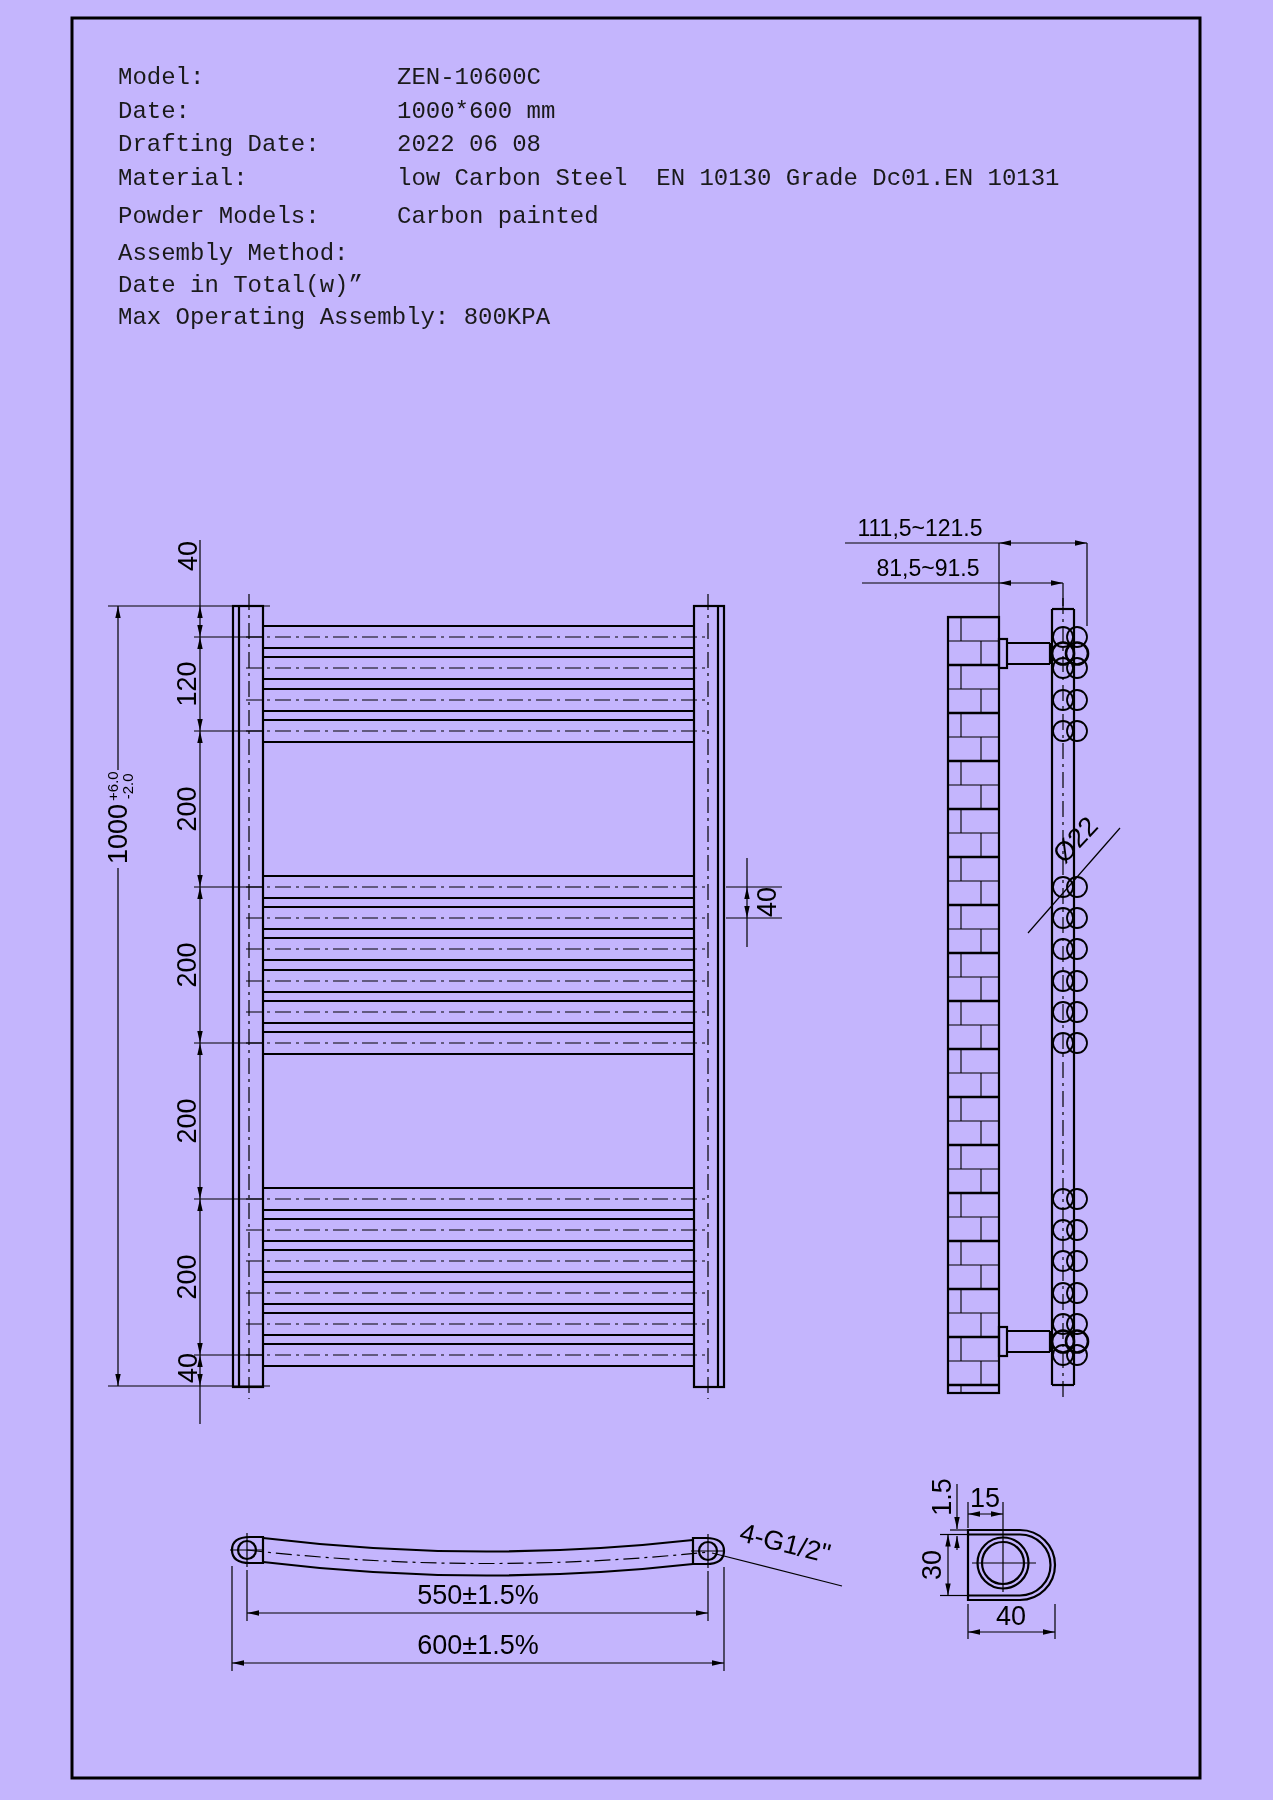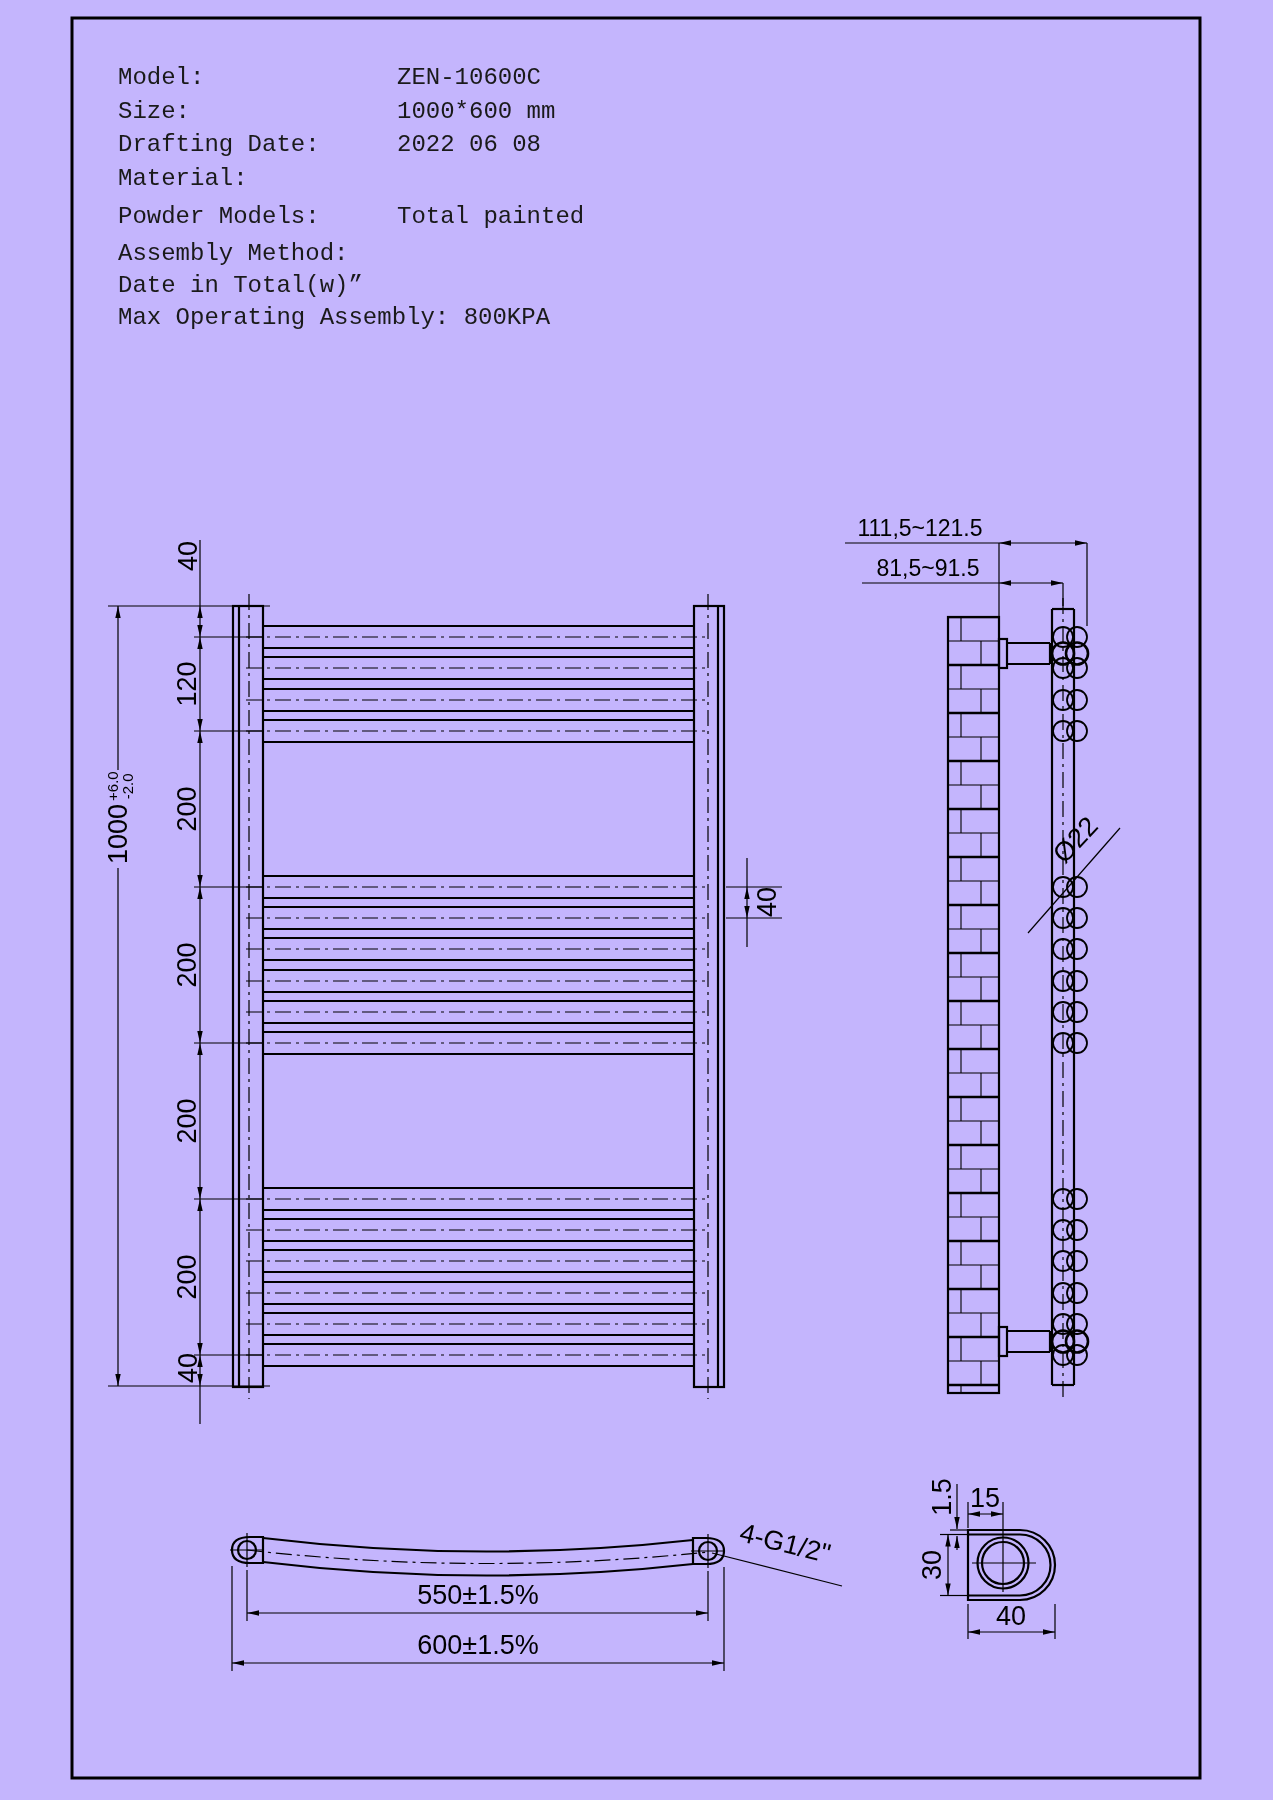--- a/index.html
+++ b/index.html
@@ -31,33 +31,34 @@
 <body>
 
 <div id="page">
 
   <div>
     <div class="tb-row" style="top:64px">
       <span class="tb-label">Model:</span>
       <span class="tb-value">ZEN-10600C</span>
     </div>
     <div class="tb-row" style="top:98px">
-      <span class="tb-label">Size:</span>
+      <span class="tb-label">Date:</span>
       <span class="tb-value">1000*600 mm</span>
     </div>
     <div class="tb-row" style="top:131px">
       <span class="tb-label">Drafting Date:</span>
       <span class="tb-value">2022 06 08</span>
     </div>
     <div class="tb-row" style="top:165px">
       <span class="tb-label">Material:</span>
+      <span class="tb-value">low Carbon Steel  EN 10130 Grade Dc01.EN 10131</span>
     </div>
     <div class="tb-row" style="top:203px">
       <span class="tb-label">Powder Models:</span>
-      <span class="tb-value">Total painted</span>
+      <span class="tb-value">Carbon painted</span>
     </div>
     <div class="tb-row" style="top:240px">
       <span class="tb-label">Assembly Method:</span>
     </div>
     <div class="tb-cont" style="top:272px">Date in Total(w)”</div>
     <div class="tb-cont" style="top:304px">Max Operating Assembly: 800KPA</div>
   </div>
 
   <svg width="1273" height="1800" viewBox="0 0 1273 1800">
     <defs>

